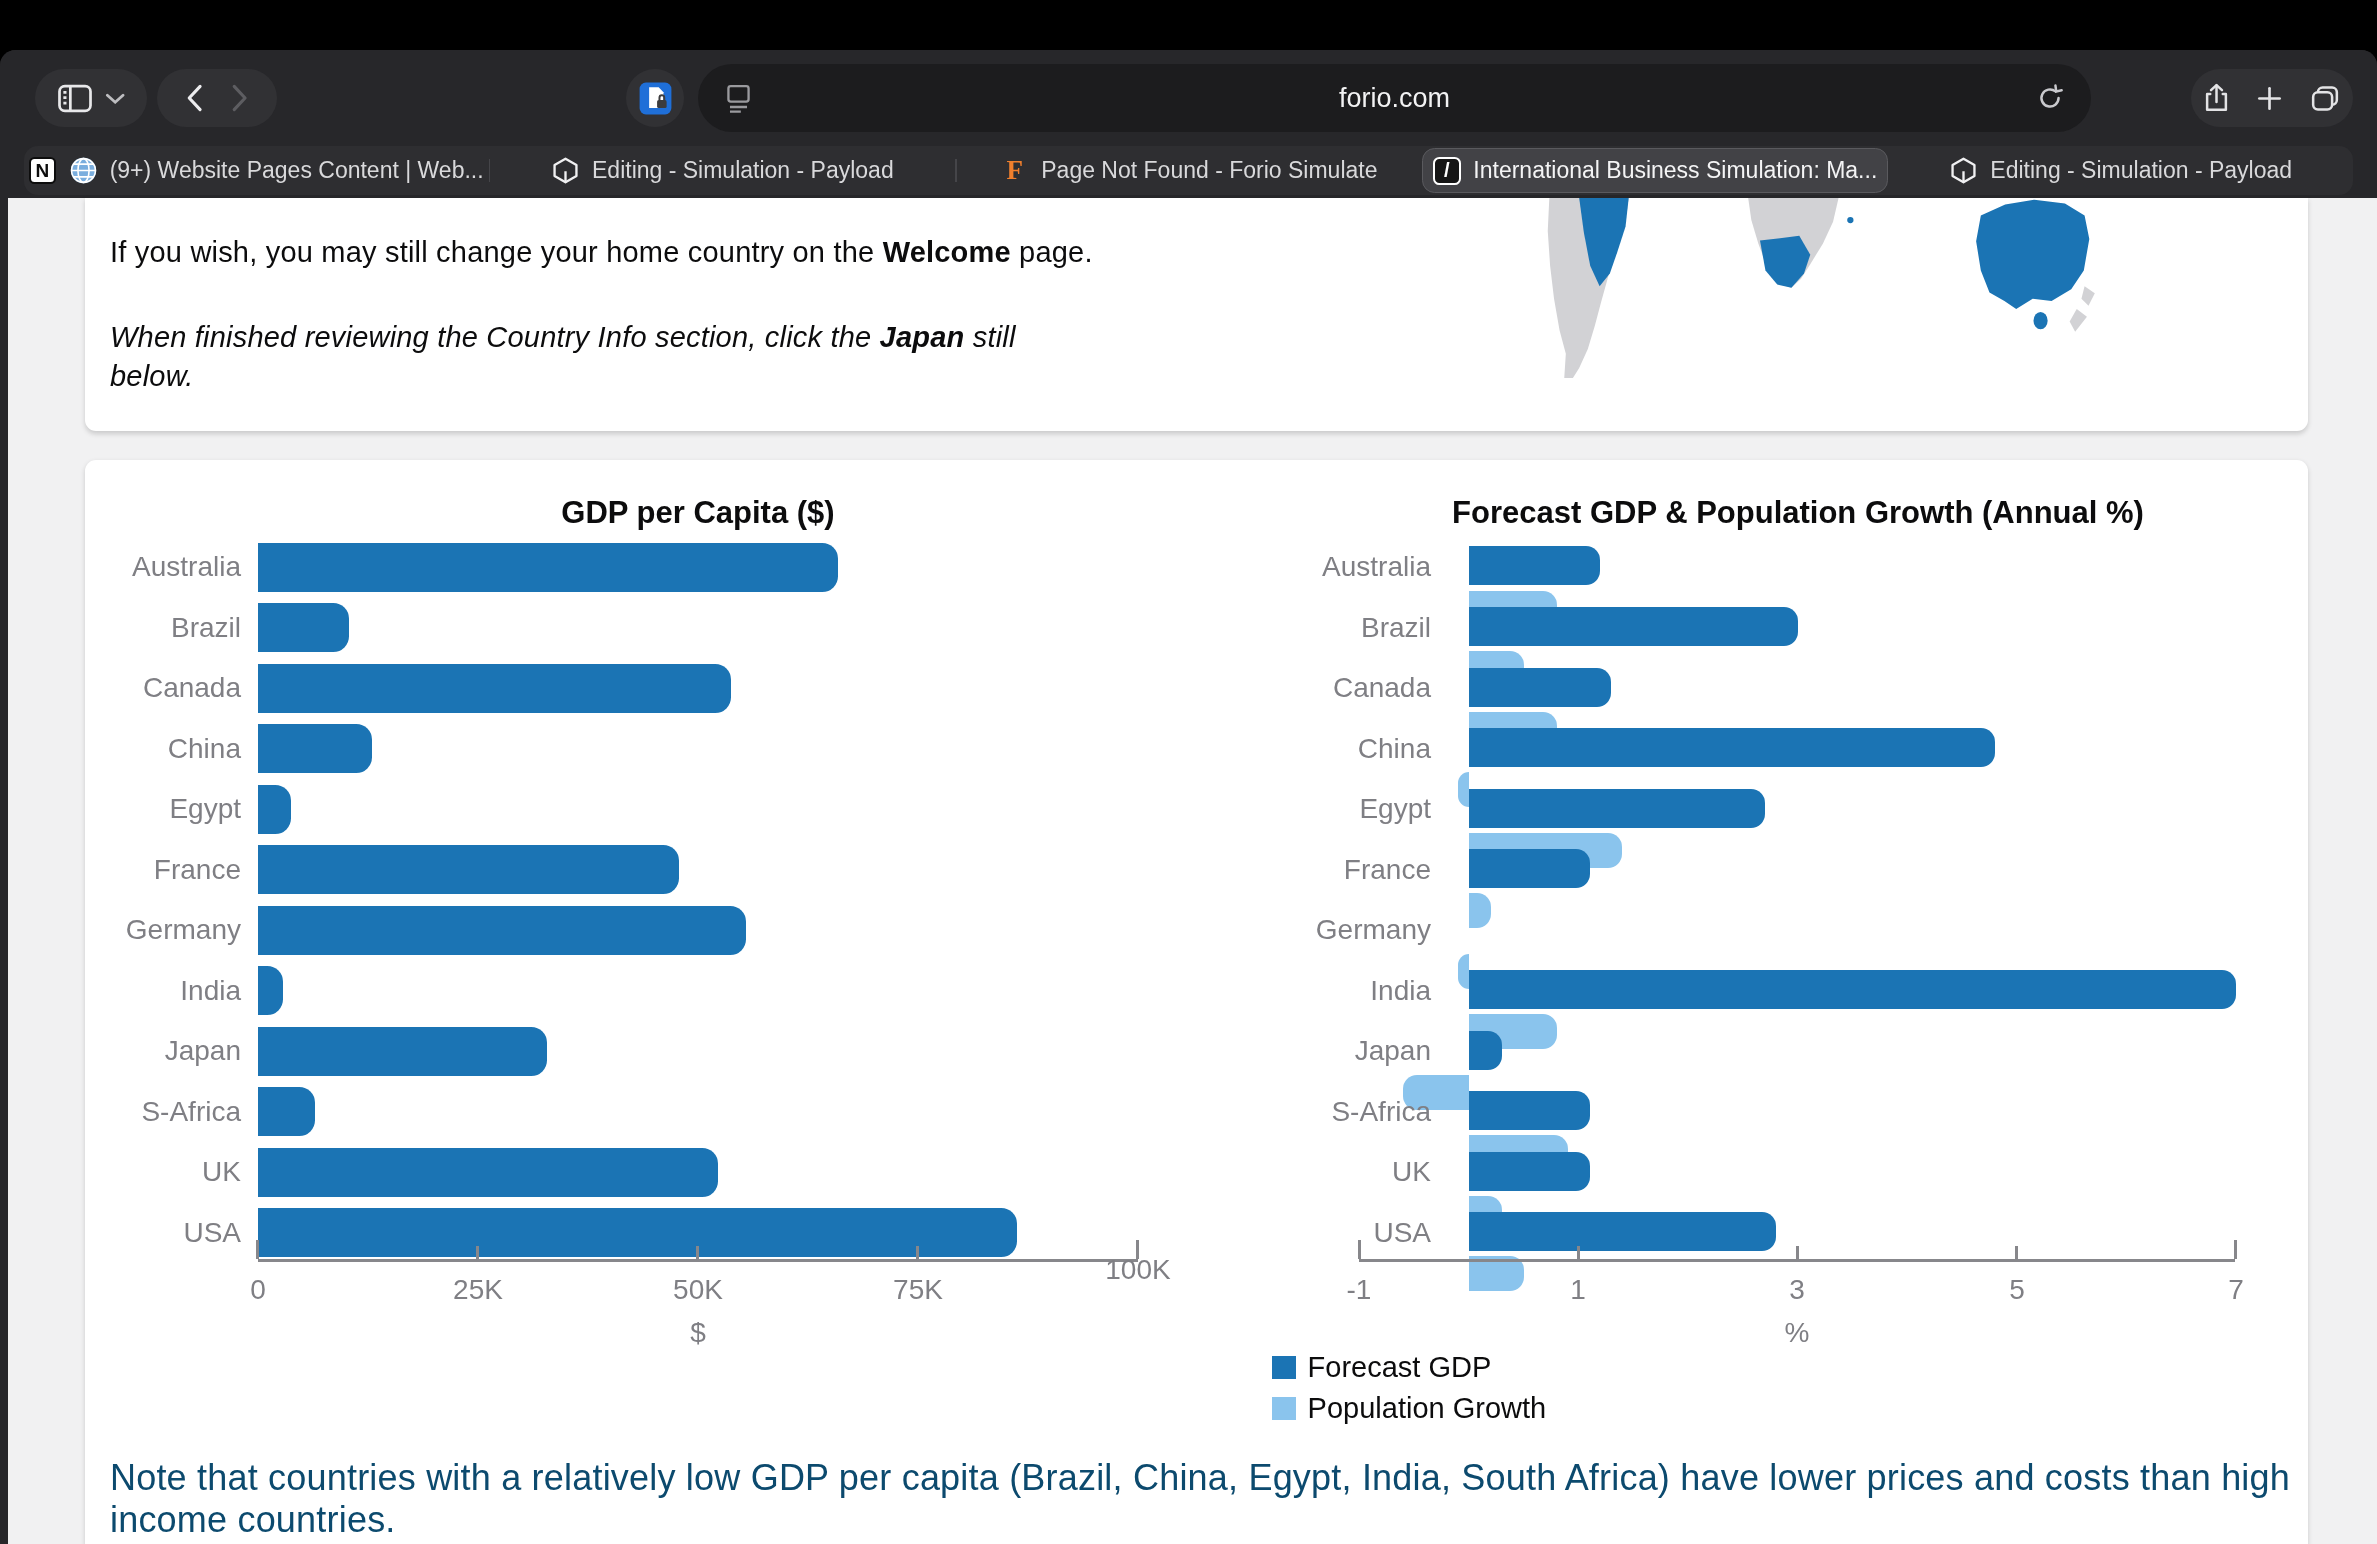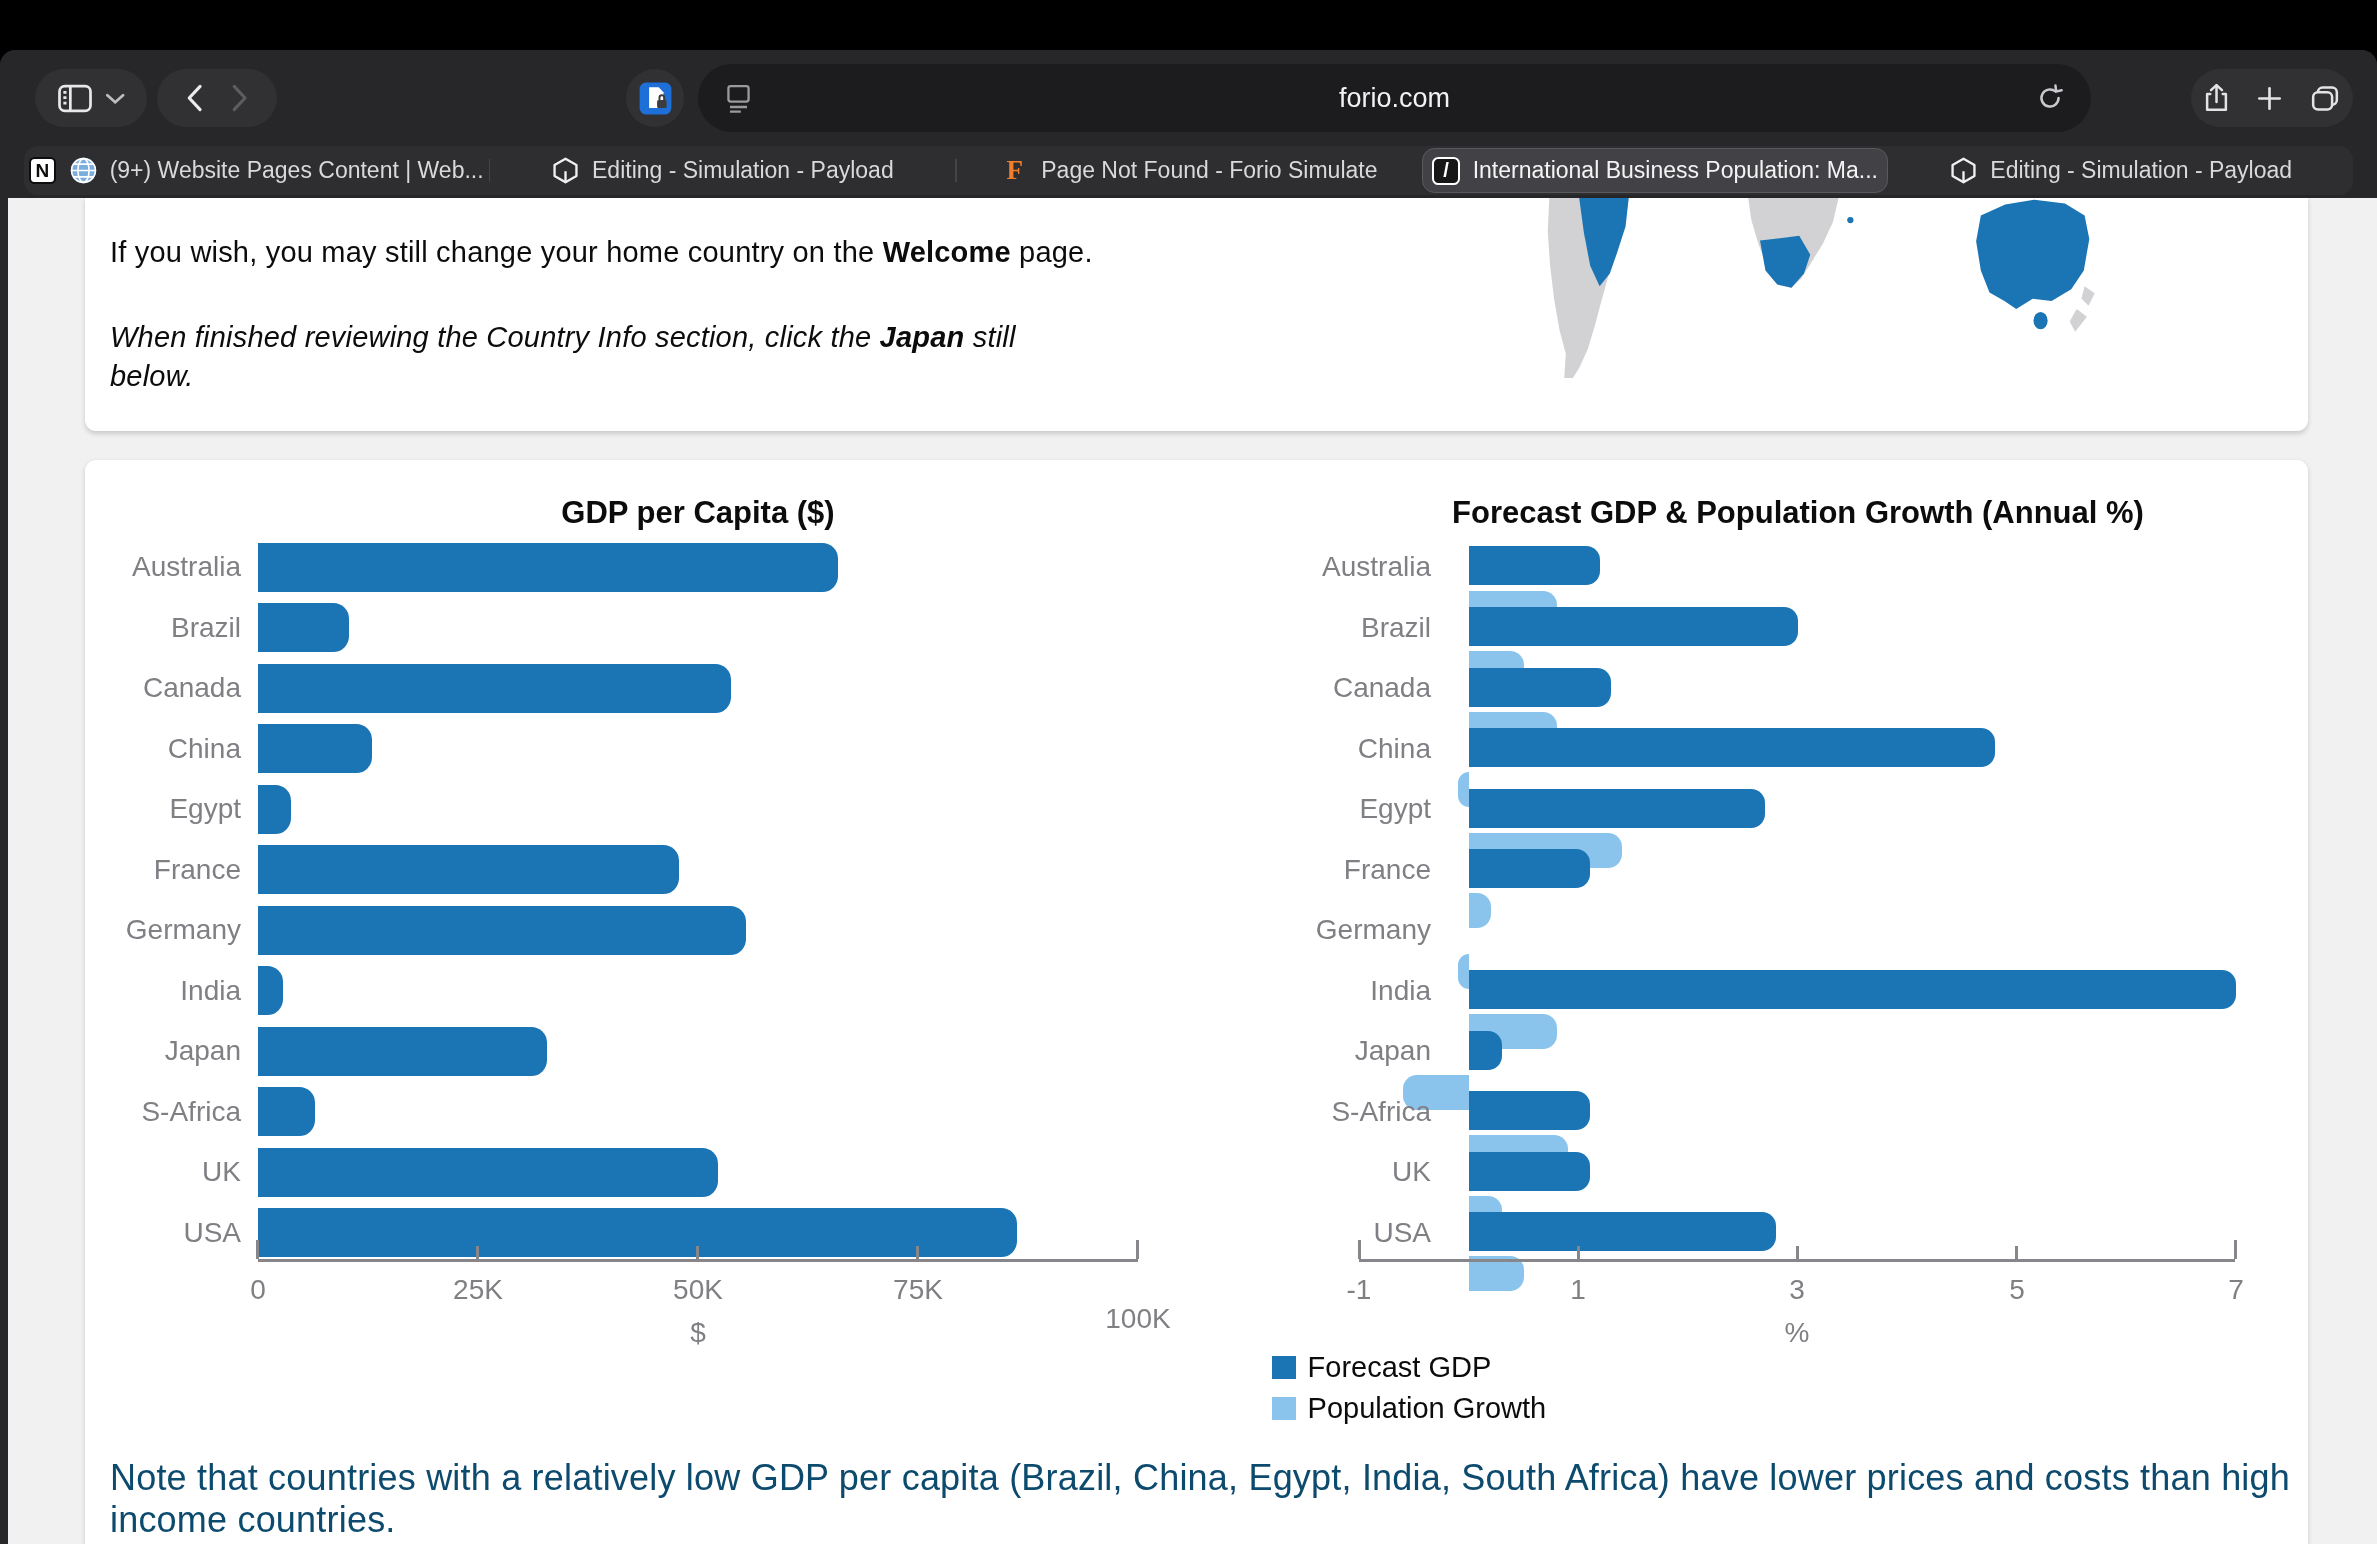--- a/index.html
+++ b/index.html
@@ -200,21 +200,21 @@
       <div class="tab">
         <span class="favicon">
             <span class="forio-f">F</span>
           </span>
         <span>Page Not Found - Forio Simulate</span>
       </div>
       <div class="tab active">
         <span class="favicon">
             <span class="slash-sq">/</span>
           </span>
-        <span>International Business Population: Ma...</span>
+        <span>International Business Simulation: Ma...</span>
       </div>
       <div class="tab">
         <span class="favicon">
           <svg width="25" height="27" viewBox="0 0 32 34" fill="none" stroke="#f0f0f2" stroke-width="3" stroke-linejoin="round">
             <polygon points="16,2 30,10 30,24 16,32 2,24 2,10"></polygon>
               <line x1="16" y1="32" x2="16" y2="18"></line>
           </svg>
         </span>
         <span>Editing - Simulation - Payload</span>
       </div>
@@ -279,21 +279,21 @@
           <div class="axis-line" style="left: 173px; top: 799px; width: 880px;"></div>
           <div class="axis-tick" style="left: 171px; top: 780px; height: 19px;"></div>
           <div class="tick-label" style="left: 110px; top: 811px;">0</div>
           <div class="axis-tick" style="left: 391px; top: 786px; height: 12.6px;"></div>
           <div class="tick-label" style="left: 330px; top: 811px;">25K</div>
           <div class="axis-tick" style="left: 611px; top: 786px; height: 12.6px;"></div>
           <div class="tick-label" style="left: 550px; top: 811px;">50K</div>
           <div class="axis-tick" style="left: 831px; top: 786px; height: 12.6px;"></div>
           <div class="tick-label" style="left: 770px; top: 811px;">75K</div>
           <div class="axis-tick" style="left: 1051px; top: 780px; height: 19px;"></div>
-          <div class="tick-label" style="left: 990px; top: 840px;">100K</div>
+          <div class="tick-label" style="left: 990px; top: 791px;">100K</div>
           <div class="axis-unit" style="left: 550px; top: 854px;">$</div>
           <div class="cat-label" style="left: 1124px; width: 222px; top: 88px;">Australia</div>
           <div class="bar" style="left: 1384px; top: 86px; width: 131px; height: 39px; background: rgb(27, 116, 180); border-radius: 0px 14px 14px 0px;"></div>
           <div class="bar" style="left: 1384px; top: 131px; width: 88px; height: 35px; background: rgb(138, 196, 237); border-radius: 0px 14px 14px 0px;"></div>
           <div class="cat-label" style="left: 1124px; width: 222px; top: 149px;">Brazil</div>
           <div class="bar" style="left: 1384px; top: 147px; width: 329px; height: 39px; background: rgb(27, 116, 180); border-radius: 0px 14px 14px 0px;"></div>
           <div class="bar" style="left: 1384px; top: 191px; width: 55px; height: 35px; background: rgb(138, 196, 237); border-radius: 0px 14px 14px 0px;"></div>
           <div class="cat-label" style="left: 1124px; width: 222px; top: 209px;">Canada</div>
           <div class="bar" style="left: 1384px; top: 208px; width: 142px; height: 39px; background: rgb(27, 116, 180); border-radius: 0px 14px 14px 0px;"></div>
           <div class="bar" style="left: 1384px; top: 252px; width: 88px; height: 35px; background: rgb(138, 196, 237); border-radius: 0px 14px 14px 0px;"></div>

